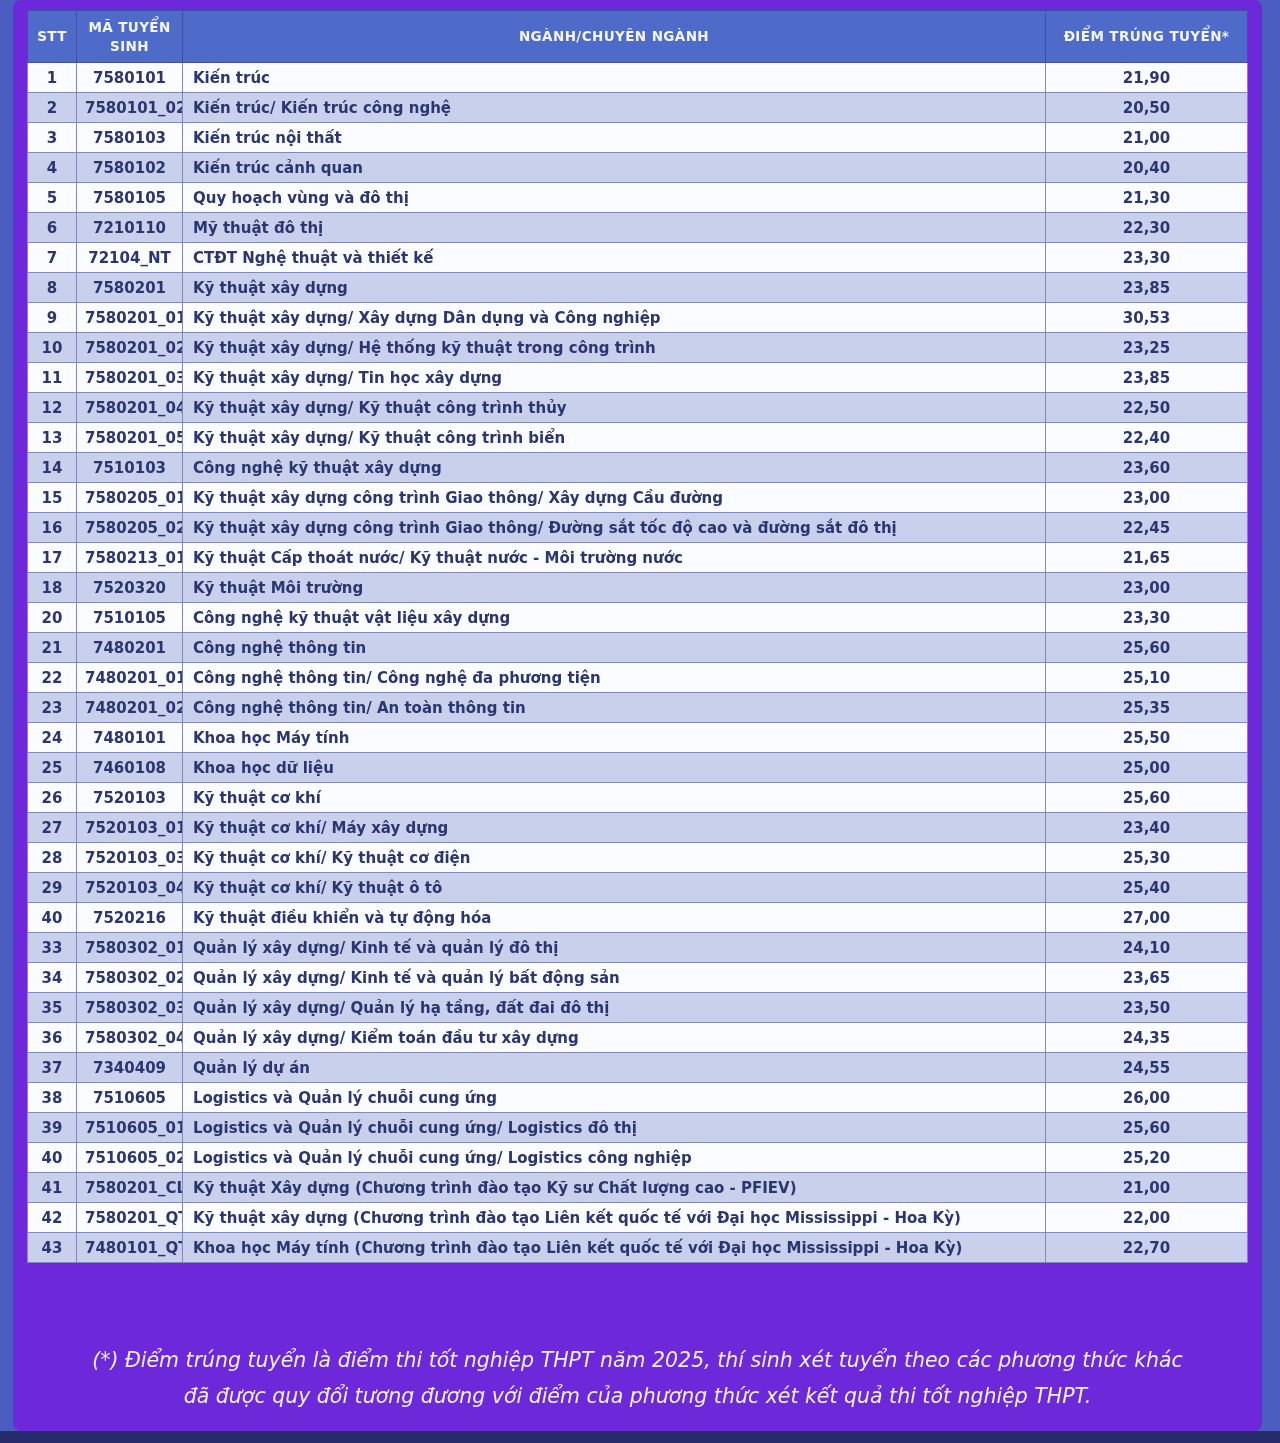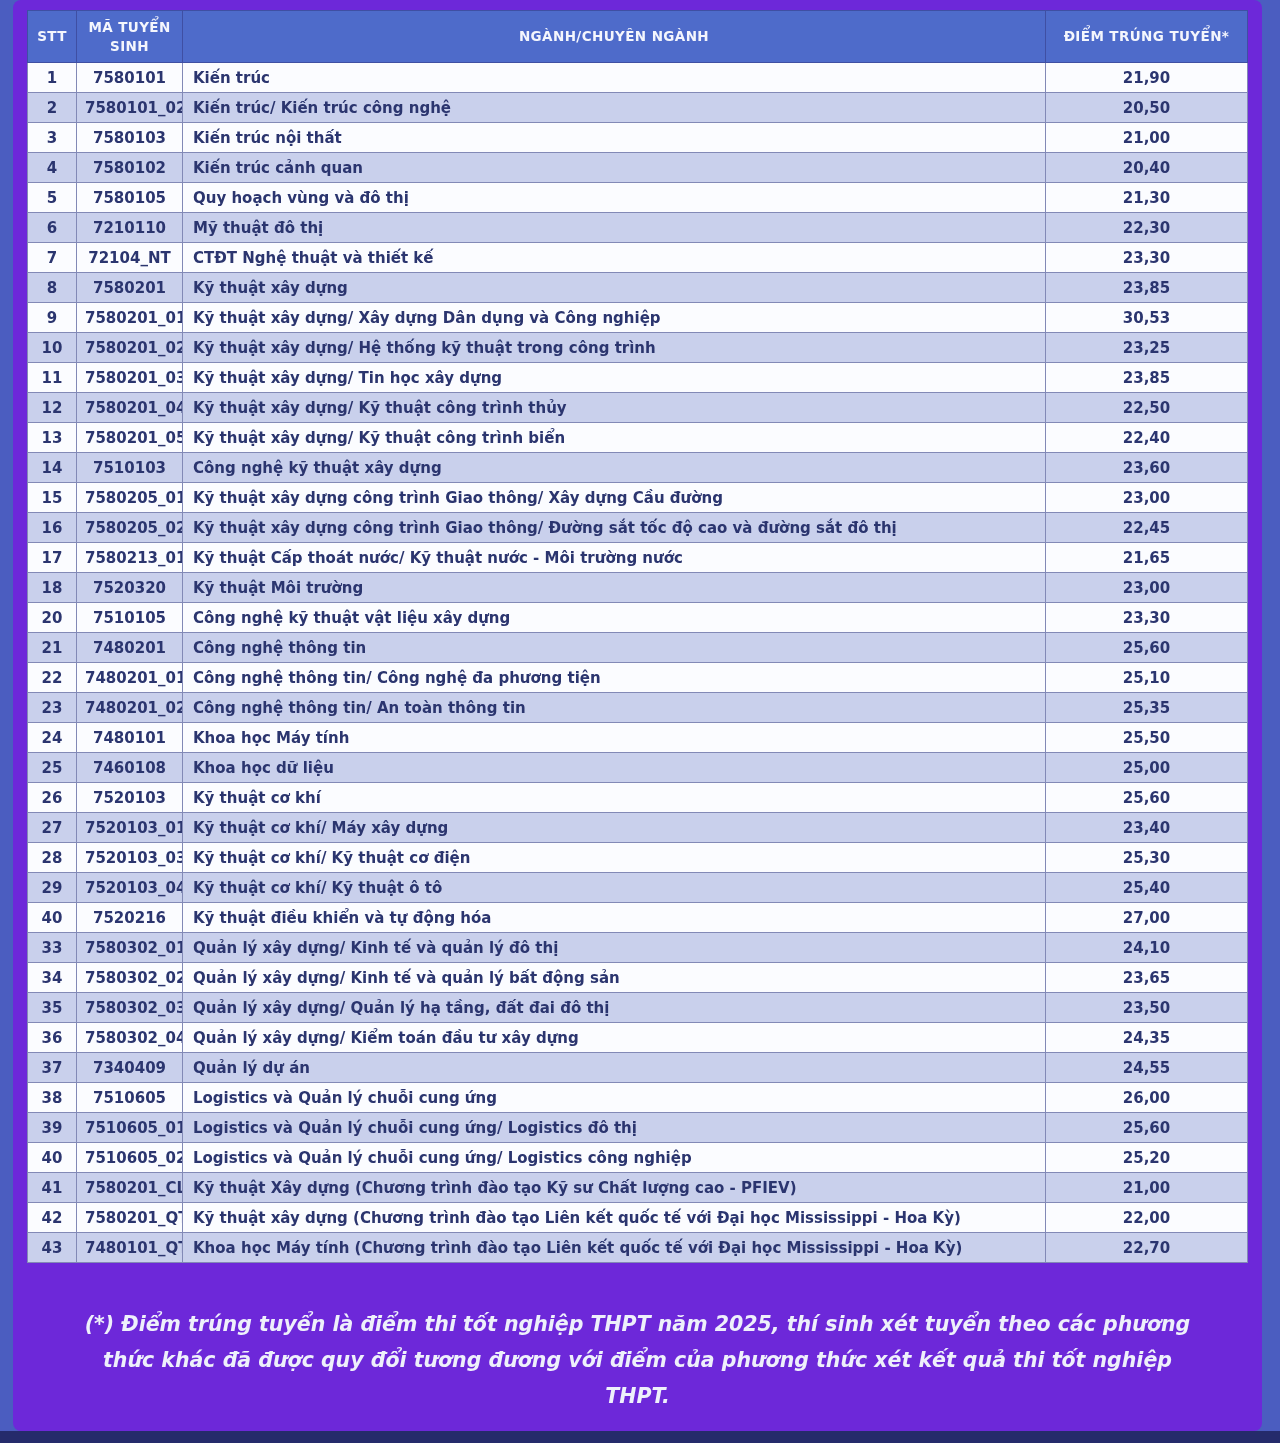--- a/index.html
+++ b/index.html
@@ -64,21 +64,21 @@
   .score-table tbody td:nth-child(4) { text-align:center; }
   .score-table tbody td:nth-child(3) { text-align:left; padding-left:10px; }
 
   .note {
     position:absolute;
     left:0; right:0; bottom:16px;
     padding:0 70px;
     text-align:center;
     color:#eef0fb;
     font-style:italic;
-    font-weight:700;
+    font-weight:400;
     font-size:20.5px;
     line-height:1.75;
   }
 </style>
 </head>
 <body>
 
 <div class="page">
   <div class="frame">
 

